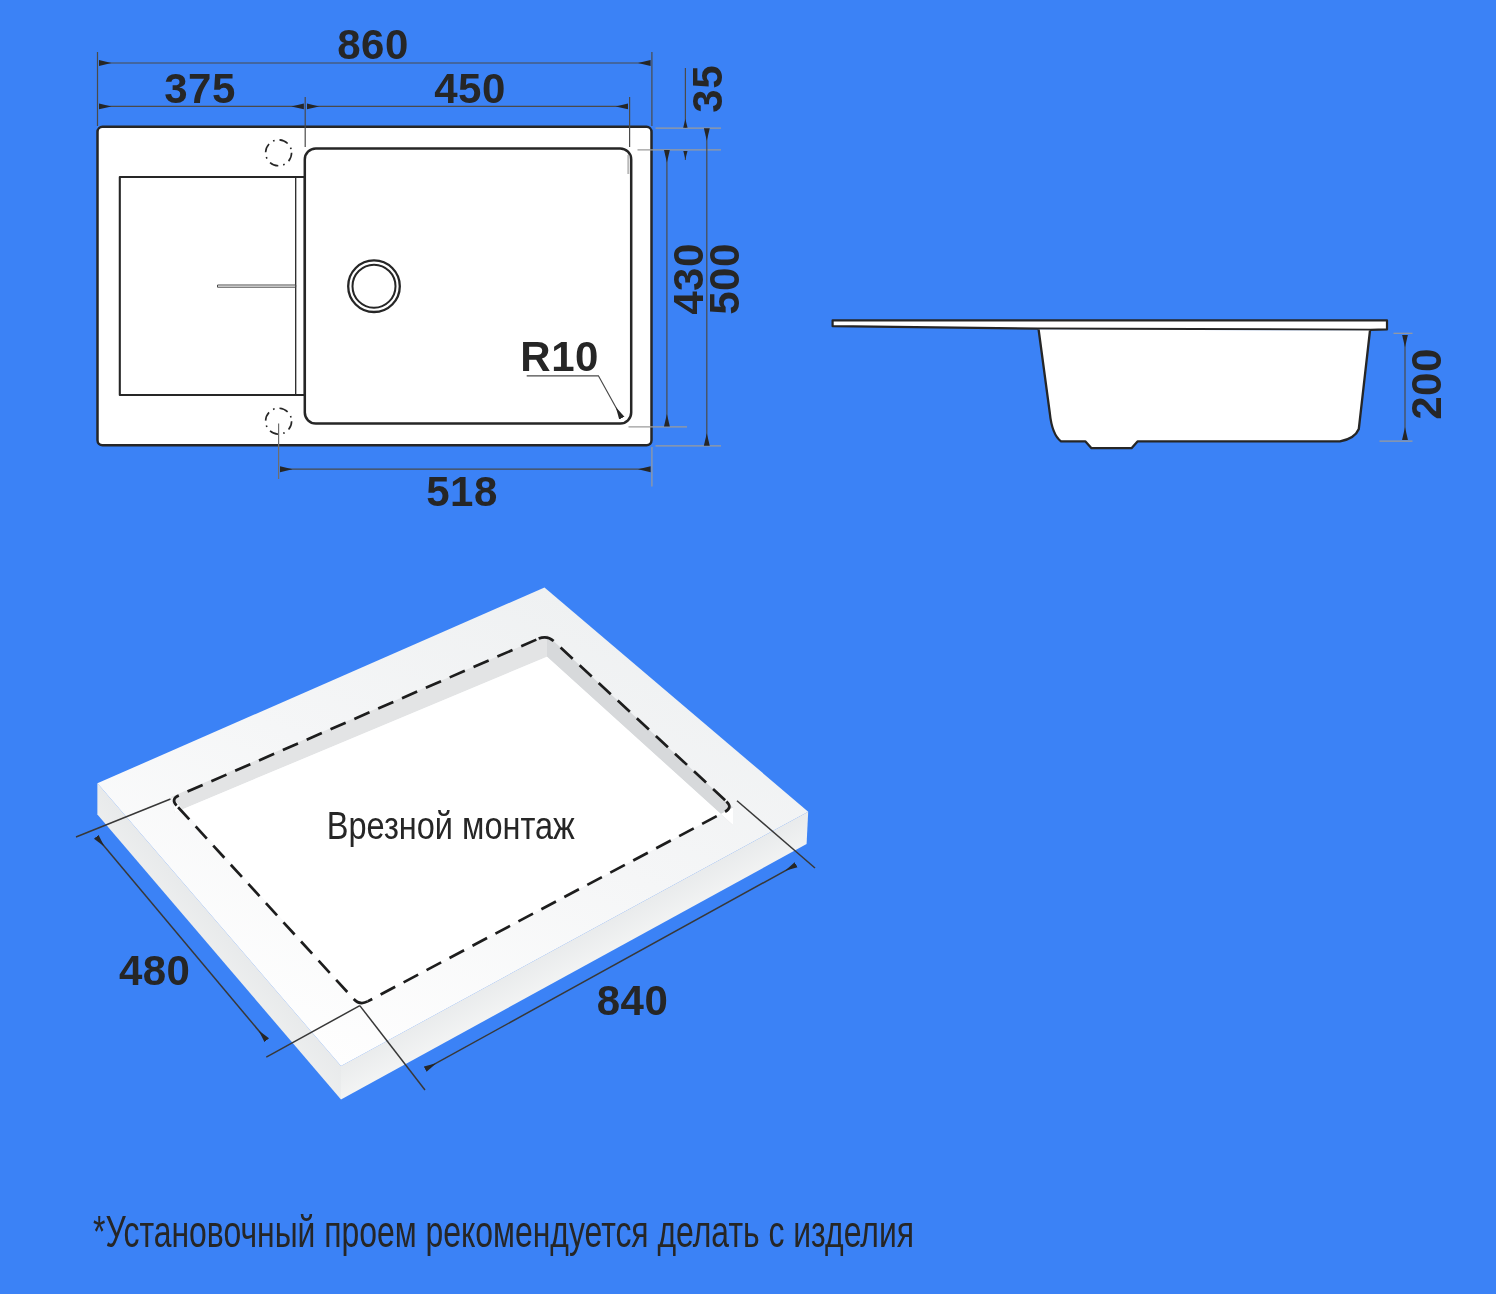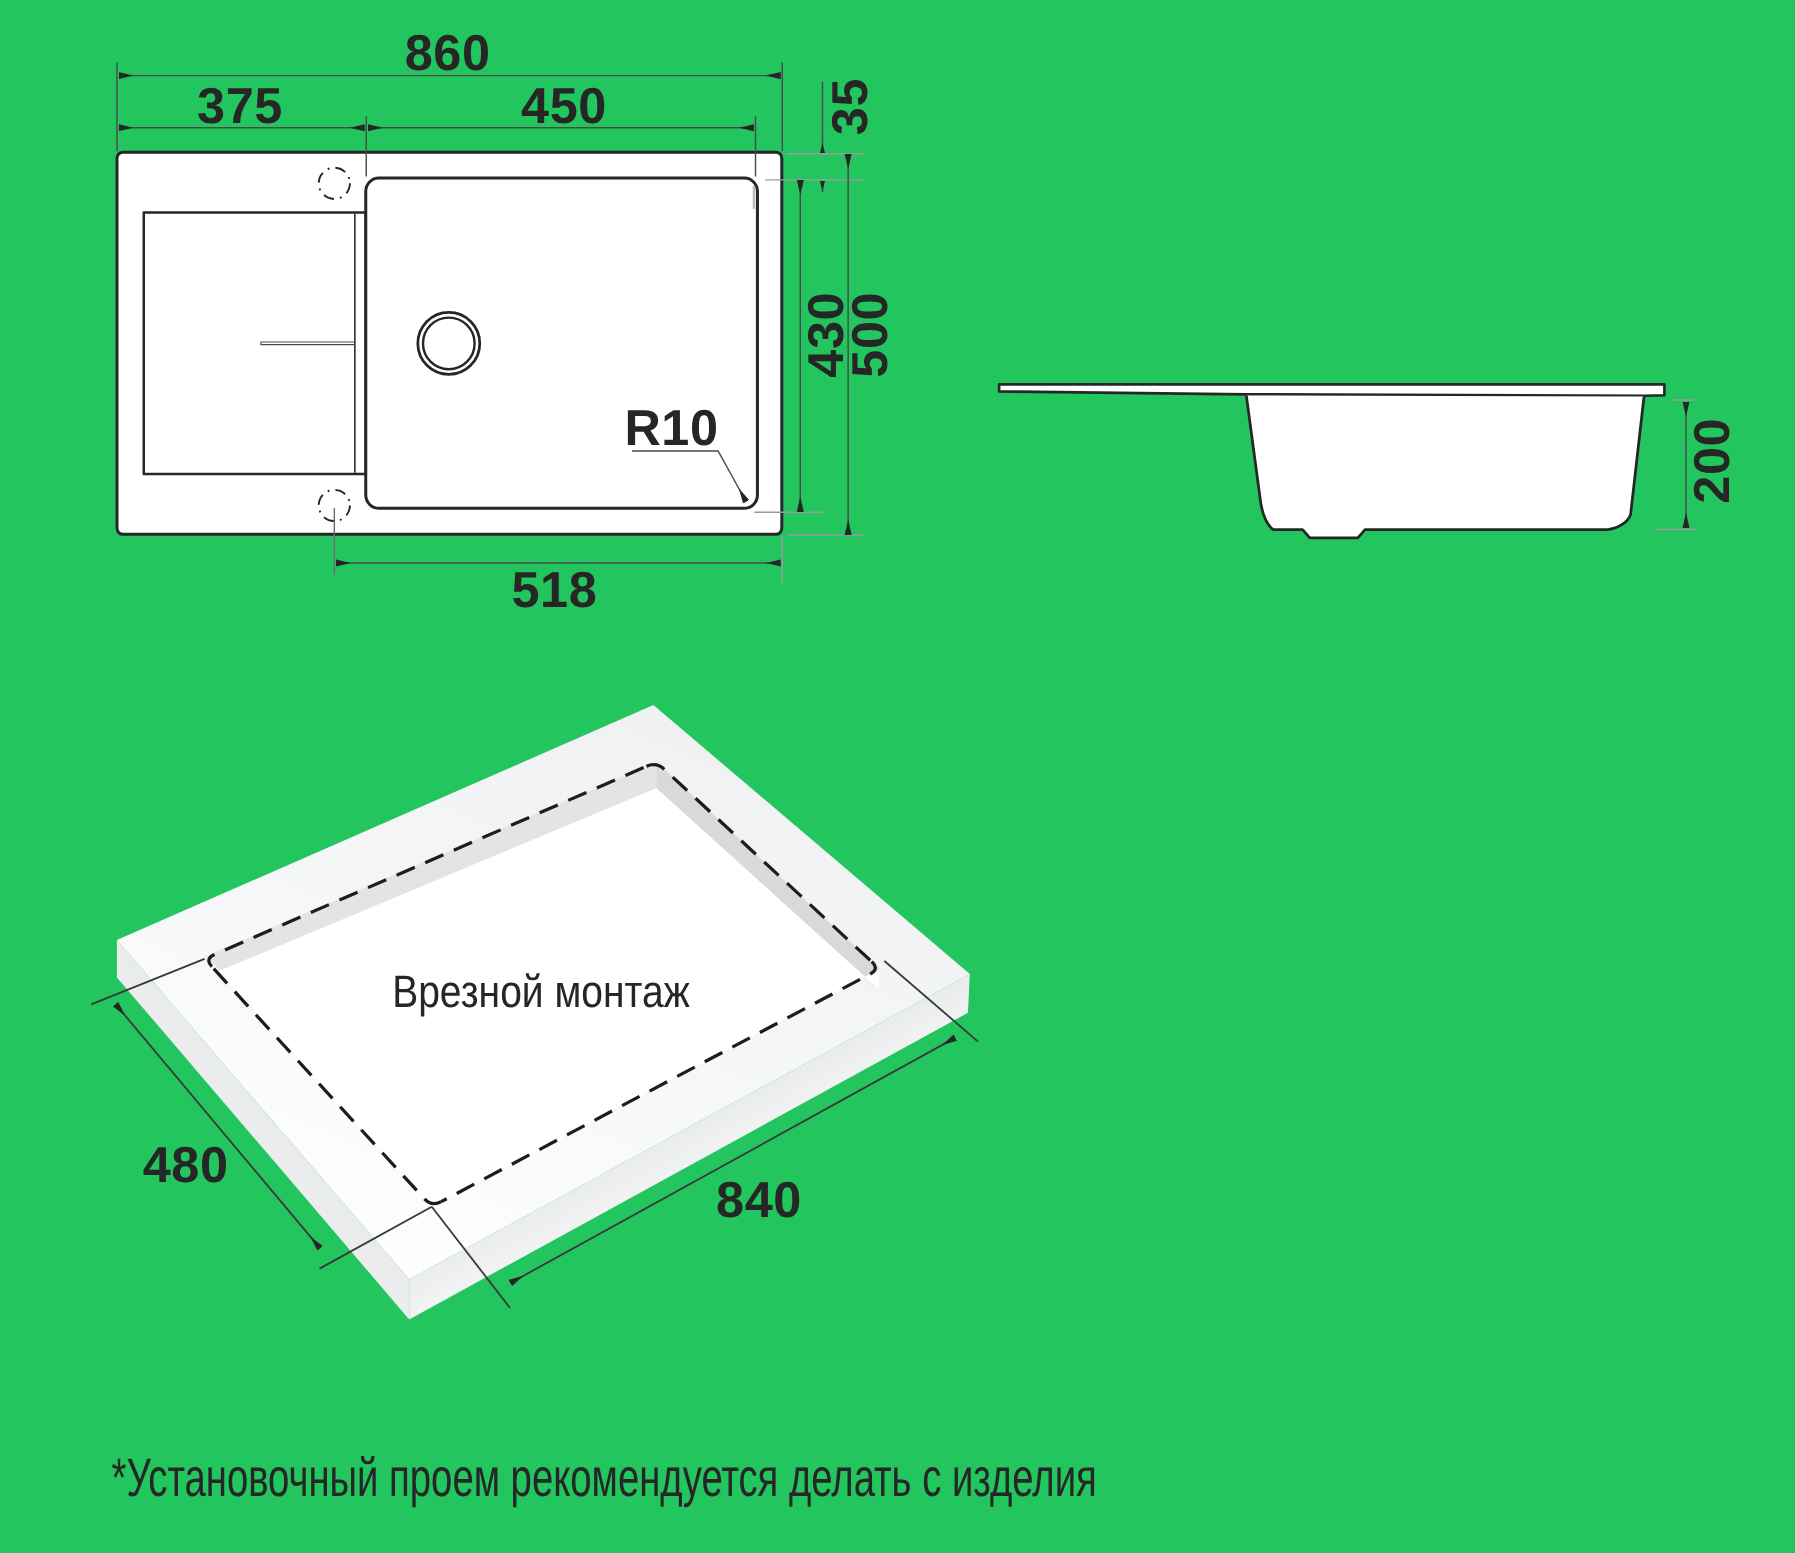--- a/index.html
+++ b/index.html
@@ -1,16 +1,16 @@
 <!DOCTYPE html>
 <html><head>
 <meta charset="utf-8">
 <style>
   html,body{margin:0;padding:0;background:#ffffff;}
-  .page{position:relative;width:1496px;height:1294px;background:#22c55e;overflow:hidden;
+  .page{position:relative;width:1496px;height:1294px;background:#3b82f6;overflow:hidden;
         font-family:"Liberation Sans", sans-serif;}
   svg{position:absolute;left:0;top:0;}
   text{font-family:"Liberation Sans", sans-serif;fill:#262626;}
   .dim{font-weight:bold;font-size:42px;letter-spacing:0.5px;}
   .lbl{font-weight:normal;}
 </style>
 </head>
 <body>
 <div class="page">
 <svg width="1496" height="1294" viewBox="0 0 1496 1294">

